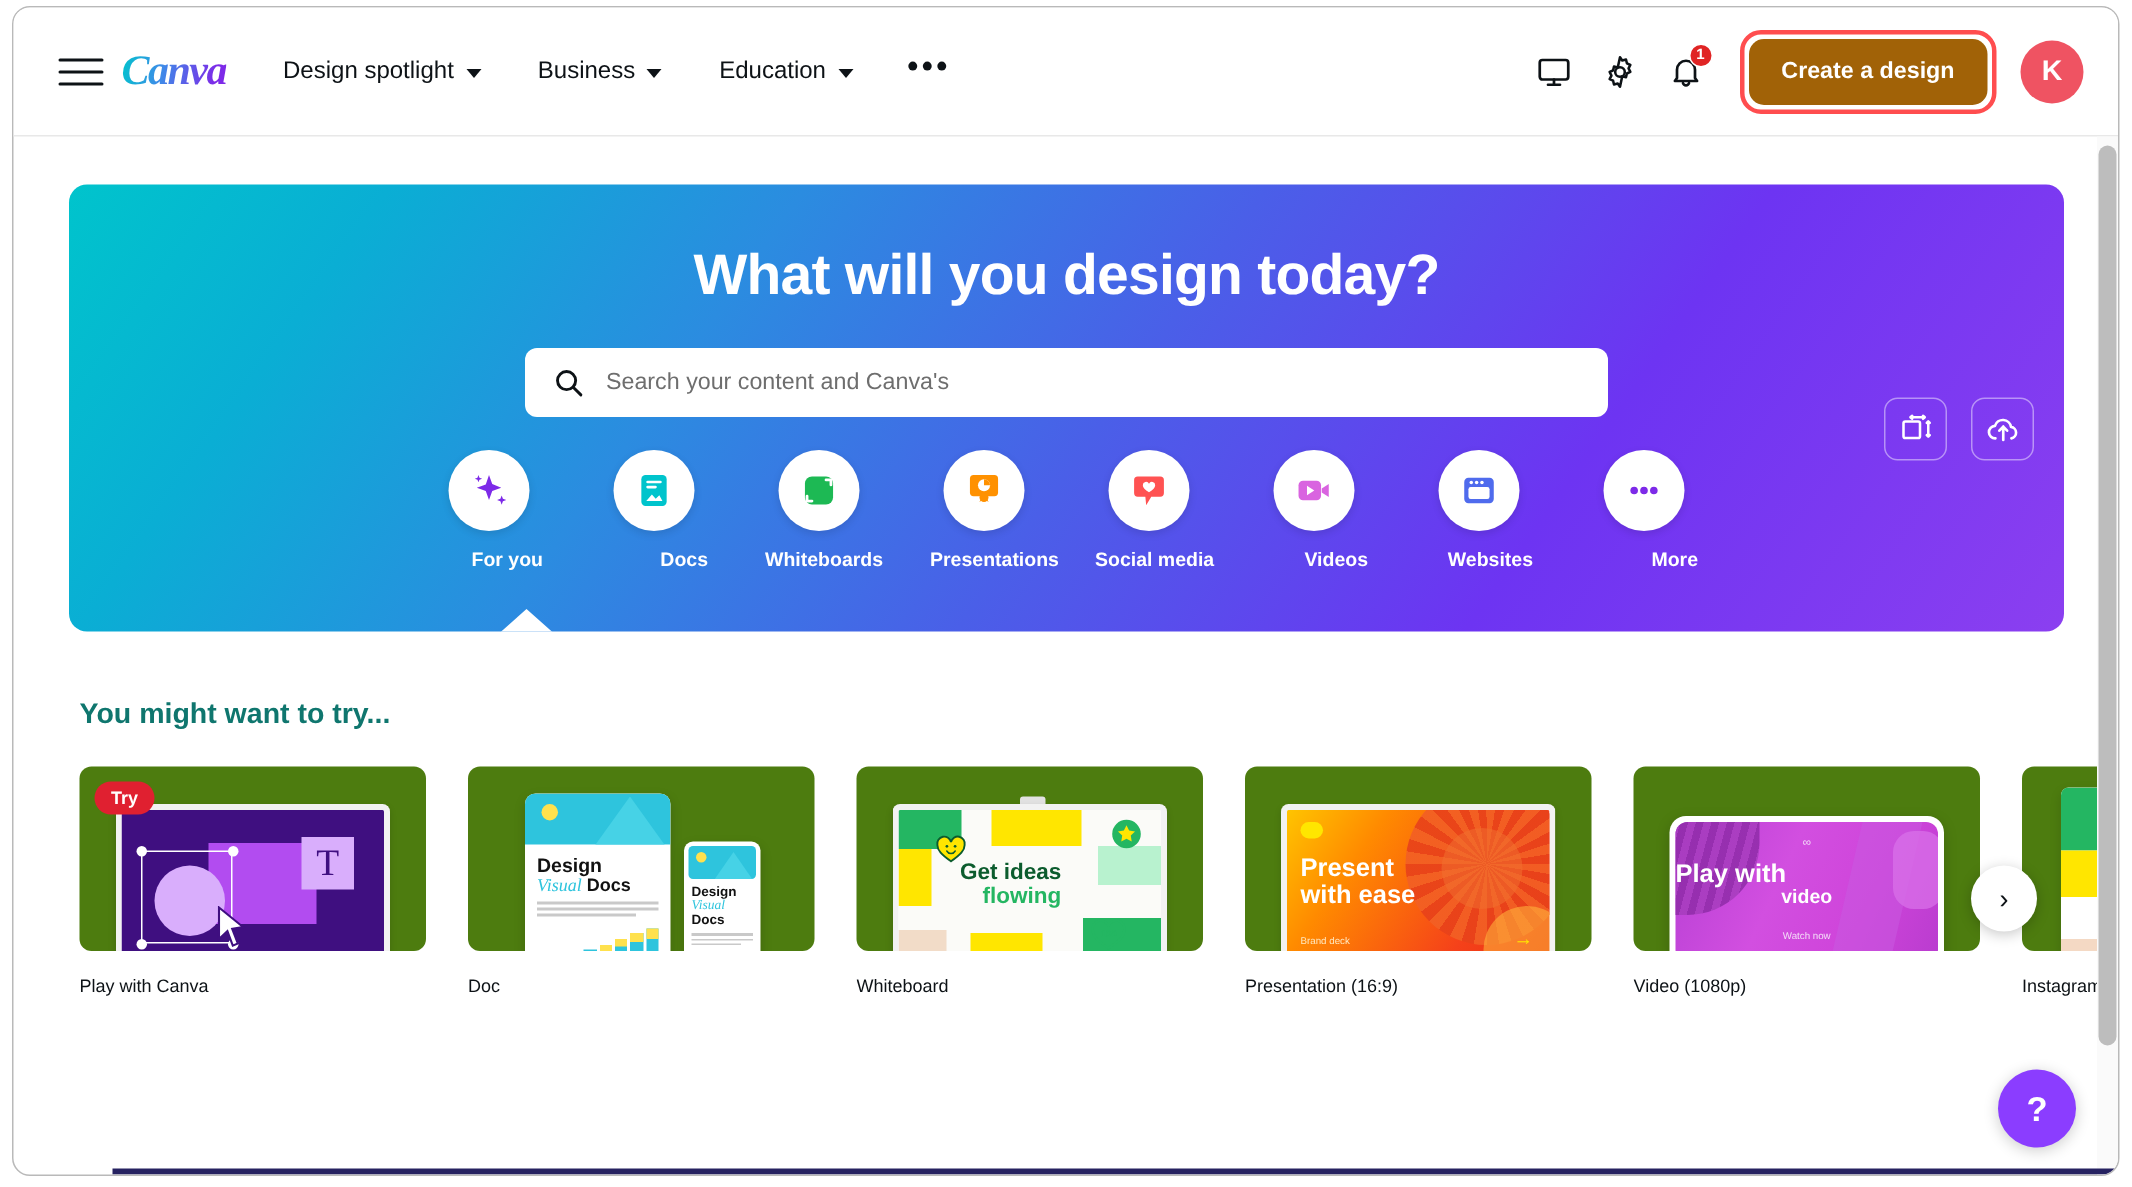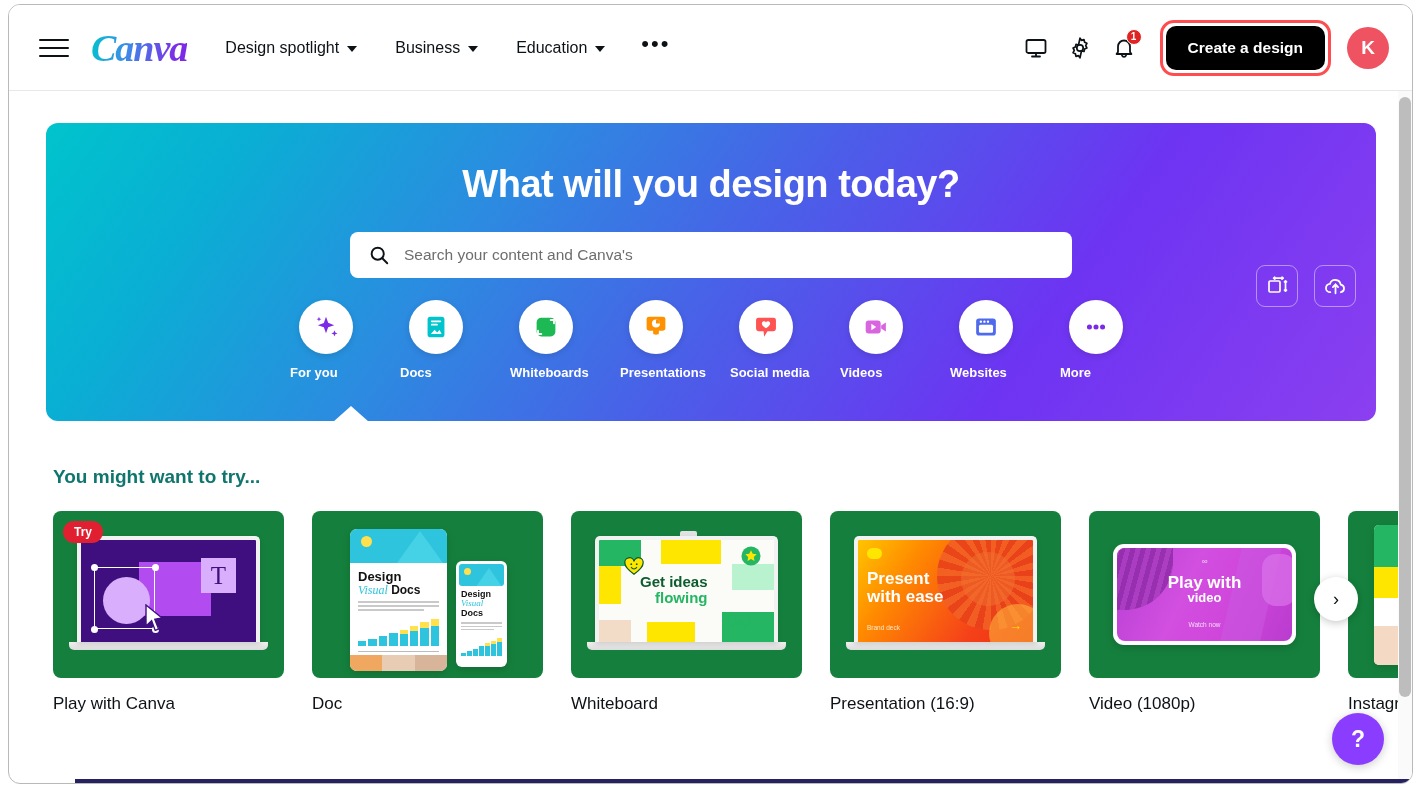--- a/index.html
+++ b/index.html
@@ -37,24 +37,24 @@
     display: flex; align-items: center;
   }
   #hamburger {
     margin-left: 30px; width: 30px; height: 30px;
     display: flex; flex-direction: column; justify-content: center;
     gap: 6px; cursor: pointer;
   }
   #hamburger i { display:block; height: 2px; background: #0d1216; border-radius: 2px; }
 
   #brand {
-    margin-left: 22px;
+    margin-left: 12px;
     font-family: "Liberation Serif", serif;
     font-style: italic; font-weight: bold;
-    font-size: 38px; letter-spacing: -1px;
+    font-size: 28px; letter-spacing: -1px;
     background: linear-gradient(100deg,#00c4cc 0%, #3d8ce8 38%, #7d2ae8 88%);
     -webkit-background-clip: text; background-clip: text;
     color: transparent;
     line-height: 1;
     user-select: none;
   }
 
   .nav-item {
     display: flex; align-items: center; gap: 8px;
     font-size: 16px; color: #0d1216; cursor: pointer;
@@ -93,21 +93,21 @@
   }
 
   #create-wrap {
     margin-left: 14px;
     border: 3px solid #ff4d4f;
     border-radius: 14px;
     padding: 3px;
     background: #fff;
   }
   #create-btn {
-    background: #000000; color: #fff;
+    background: #a16207; color: #fff;
     font-size: 15.5px; font-weight: bold;
     border: none; border-radius: 10px;
     padding: 0 22px; height: 44px;
     cursor: pointer; white-space: nowrap;
     font-family: "Liberation Sans", sans-serif;
   }
   #avatar {
     margin-left: 16px; width: 42px; height: 42px;
     border-radius: 50%; background: #ef5362; color: #fff;
     display: flex; align-items: center; justify-content: center;
@@ -145,21 +145,21 @@
     font-size: 15.5px; color: #0d1216; margin-left: 14px;
     font-family: "Liberation Sans", sans-serif;
     background: transparent;
   }
   #search-input::placeholder { color: #6e6e6e; }
 
   #cats {
     display: flex; justify-content: center;
     gap: 38px; margin-top: 22px;
   }
-  .cat { width: 72px; text-align: left; cursor: pointer; }
+  .cat { width: 72px; text-align: right; cursor: pointer; }
   .cat-circle {
     width: 54px; height: 54px; border-radius: 50%;
     background: #fff; margin: 0 auto;
     display: flex; align-items: center; justify-content: center;
     box-shadow: 0 2px 6px rgba(0,0,0,.12);
   }
   .cat-label {
     margin-top: 11px; color: #fff;
     font-size: 13px; font-weight: bold;
     white-space: nowrap;
@@ -186,26 +186,26 @@
   #sec-title {
     position: absolute; left: 44px; top: 461px;
     font-size: 19px; font-weight: bold; color: #0f766e;
   }
   #cards {
     position: absolute; left: 44px; top: 506px;
     display: flex; gap: 28px;
   }
   .card { width: 231px; cursor: pointer; position: relative; }
   .thumb {
-    width: 231px; height: 167px;
-    background: #15803d; border-radius: 8px;
+    width: 231px; height: 123px;
+    background: #4d7c0f; border-radius: 8px;
     position: relative; overflow: hidden;
   }
   .card-label {
-    margin-top: 16px; font-size: 17px; color: #0d1216;
+    margin-top: 16px; font-size: 12px; color: #0d1216;
     white-space: nowrap; overflow: hidden;
   }
   #try-badge {
     position: absolute; left: 10px; top: 10px; z-index: 5;
     background: #e02030; color: #fff;
     font-size: 12px; font-weight: bold;
     padding: 4px 11px; border-radius: 11px;
   }
 
   
@@ -598,21 +598,21 @@
           <div style="width:100%;height:100%;border-radius:8px;overflow:hidden;position:relative;
                       background:linear-gradient(115deg,#b63fd4 0%,#d24fe0 40%,#cf44da 70%,#b93ccf 100%);">
             <div style="position:absolute;left:-6px;top:-4px;width:62px;height:66px;
                         background:repeating-linear-gradient(105deg,#8f2ba8 0 5px,#a63cbd 5px 10px);
                         border-radius:0 0 48px 0;opacity:.85;"></div>
             <div style="position:absolute;right:22px;top:0;width:40px;height:101px;background:#c95ae0;opacity:.55;
                         transform:skewX(-13deg);"></div>
             <div style="position:absolute;right:-4px;top:6px;width:34px;height:52px;border-radius:14px;
                         background:#d870e8;opacity:.75;"></div>
             <div style="position:absolute;left:0;right:0;top:9px;text-align:center;color:#f2d4f8;font-size:8px;">∞</div>
-            <div style="position:absolute;left:0;right:0;top:26px;text-align:center;color:#fff;font-size:17px;font-weight:bold;line-height:1.05;">Play with</div>
+            <div style="position:absolute;left:0;right:0;top:26px;text-align:left;color:#fff;font-size:17px;font-weight:bold;line-height:1.05;">Play with</div>
             <div style="position:absolute;left:0;right:0;top:43px;text-align:center;color:#fff;font-size:13px;font-weight:bold;line-height:1.05;">video</div>
             <div style="position:absolute;left:0;right:0;bottom:13px;text-align:center;color:#f4dcf8;font-size:6.5px;">Watch now</div>
           </div>
         </div>
       </div>
       <div class="card-label">Video (1080p)</div>
     </div>
 
     <div class="card">
       <div class="thumb">

